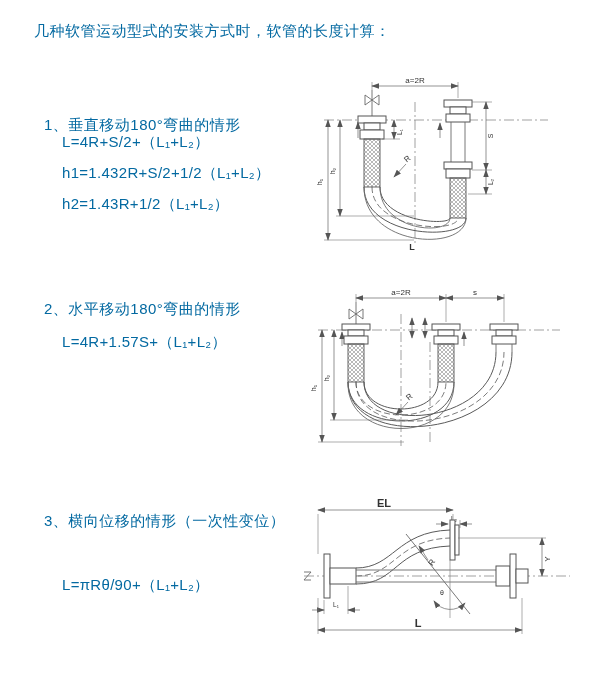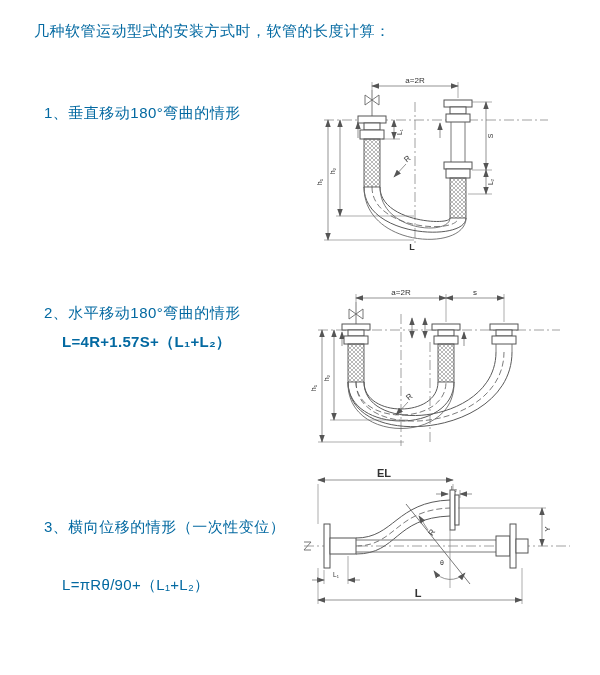--- a/index.html
+++ b/index.html
@@ -2,21 +2,21 @@
 <html><head>
 <meta charset="utf-8">
 <style>
   html,body{margin:0;padding:0;background:#e8e8e8;}
   .page{
     position:relative;width:600px;height:675px;background:#ffffff;
     font-family:"Liberation Sans","DejaVu Sans",sans-serif;color:#0369a1;
     overflow:hidden;margin:0 auto;
   }
   .doc-title{position:absolute;left:34px;top:22px;font-size:15px;letter-spacing:.5px;}
-  .sec-heading{position:absolute;font-size:15px;letter-spacing:.5px;}
+  .sec-heading{position:absolute;font-size:15px;letter-spacing:.5px;margin-top:12px;}
   .formulas{position:absolute;font-size:15px;}
   .formulas div{line-height:31px;white-space:nowrap;letter-spacing:.3px;}
   .dwg{position:absolute;}
   svg{display:block;}
   svg text{fill:#333;font-family:"Liberation Sans","DejaVu Sans",sans-serif;}
   .ln{stroke:#5a5a5a;stroke-width:1;fill:none;}
   .ln2{stroke:#6a6a6a;stroke-width:.9;fill:none;}
   .cl{stroke:#7a7a7a;stroke-width:.7;fill:none;stroke-dasharray:10 3 2 3;}
   .hc{stroke:#5a5a5a;stroke-width:.8;fill:none;stroke-dasharray:6 3;}
   .dim{stroke:#666;stroke-width:.7;fill:none;}
@@ -25,20 +25,25 @@
   .flg{fill:#fff;stroke:#555;stroke-width:1;}
 </style>
 </head>
 <body>
 
 <div class="page">
 
   <div class="doc-title">几种软管运动型式的安装方式时，软管的长度计算：</div>
 
   <div class="sec-heading" style="left:44px;top:104px;">1、垂直移动180°弯曲的情形</div>
+  <div class="formulas" style="left:62px;top:126px;">
+    <div>L=4R+S/2+（L₁+L₂）</div>
+    <div>h1=1.432R+S/2+1/2（L₁+L₂）</div>
+    <div>h2=1.43R+1/2（L₁+L₂）</div>
+  </div>
 
   <div class="dwg" style="left:310px;top:76px;">
     <svg width="248" height="178" viewBox="0 0 248 178">
       <defs>
         <marker id="ar1" viewBox="0 0 10 10" refX="9" refY="5" markerWidth="8" markerHeight="8" orient="auto-start-reverse" markerUnits="userSpaceOnUse">
           <path d="M0,1.5 L10,5 L0,8.5 z" fill="#555"></path>
         </marker>
         <pattern id="hx1" width="4" height="4" patternUnits="userSpaceOnUse">
           <path d="M0,4 L4,0 M0,0 L4,4" stroke="#8a8a8a" stroke-width="0.6"></path>
         </pattern>
@@ -119,22 +124,22 @@
       <g>
         <line class="ext" x1="26" y1="140" x2="104" y2="140"></line>
         <line class="dim" x1="30" y1="44" x2="30" y2="140" marker-start="url(#ar1)" marker-end="url(#ar1)"></line>
         <text x="25" y="95" font-size="7" transform="rotate(-90 25 95)" text-anchor="middle">h₂</text>
       </g>
 
       <text x="102" y="174" font-size="9" font-weight="bold" text-anchor="middle">L</text>
     </svg>
   </div>
 
-  <div class="sec-heading" style="left:44px;top:304px;">2、水平移动180°弯曲的情形</div>
-  <div class="formulas" style="left:62px;top:326px;font-weight:bold;">
+  <div class="sec-heading" style="left:44px;top:288px;">2、水平移动180°弯曲的情形</div>
+  <div class="formulas" style="left:62px;top:326px;">
     <div>L=4R+1.57S+（L₁+L₂）</div>
   </div>
 
   <div class="dwg" style="left:308px;top:286px;">
     <svg width="264" height="168" viewBox="0 0 264 168">
       <defs>
         <marker id="ar2" viewBox="0 0 10 10" refX="9" refY="5" markerWidth="8" markerHeight="8" orient="auto-start-reverse" markerUnits="userSpaceOnUse">
           <path d="M0,1.5 L10,5 L0,8.5 z" fill="#555"></path>
         </marker>
         <pattern id="hx2" width="4" height="4" patternUnits="userSpaceOnUse">
@@ -212,26 +217,26 @@
         <text x="8" y="102" font-size="7" transform="rotate(-90 8 102)" text-anchor="middle">h₁</text>
       </g>
       <g>
         <line class="ext" x1="22" y1="134" x2="100" y2="134"></line>
         <line class="dim" x1="26" y1="44" x2="26" y2="134" marker-start="url(#ar2)" marker-end="url(#ar2)"></line>
         <text x="21" y="92" font-size="7" transform="rotate(-90 21 92)" text-anchor="middle">h₂</text>
       </g>
     </svg>
   </div>
 
-  <div class="sec-heading" style="left:44px;top:518px;">3、横向位移的情形（一次性变位）</div>
+  <div class="sec-heading" style="left:44px;top:500px;">3、横向位移的情形（一次性变位）</div>
   <div class="formulas" style="left:62px;top:569px;">
     <div>L=πRθ/90+（L₁+L₂）</div>
   </div>
 
-  <div class="dwg" style="left:298px;top:468px;">
+  <div class="dwg" style="left:298px;top:498px;">
     <svg width="286" height="146" viewBox="0 0 286 146">
       <defs>
         <marker id="ar3" viewBox="0 0 10 10" refX="9" refY="5" markerWidth="8" markerHeight="8" orient="auto-start-reverse" markerUnits="userSpaceOnUse">
           <path d="M0,1.5 L10,5 L0,8.5 z" fill="#555"></path>
         </marker>
       </defs>
 
       <g>
         <line class="cl" x1="6" y1="78" x2="272" y2="78"></line>
         <path class="ln2" d="M6,74 L13,74 L6,82 L13,82"></path>

